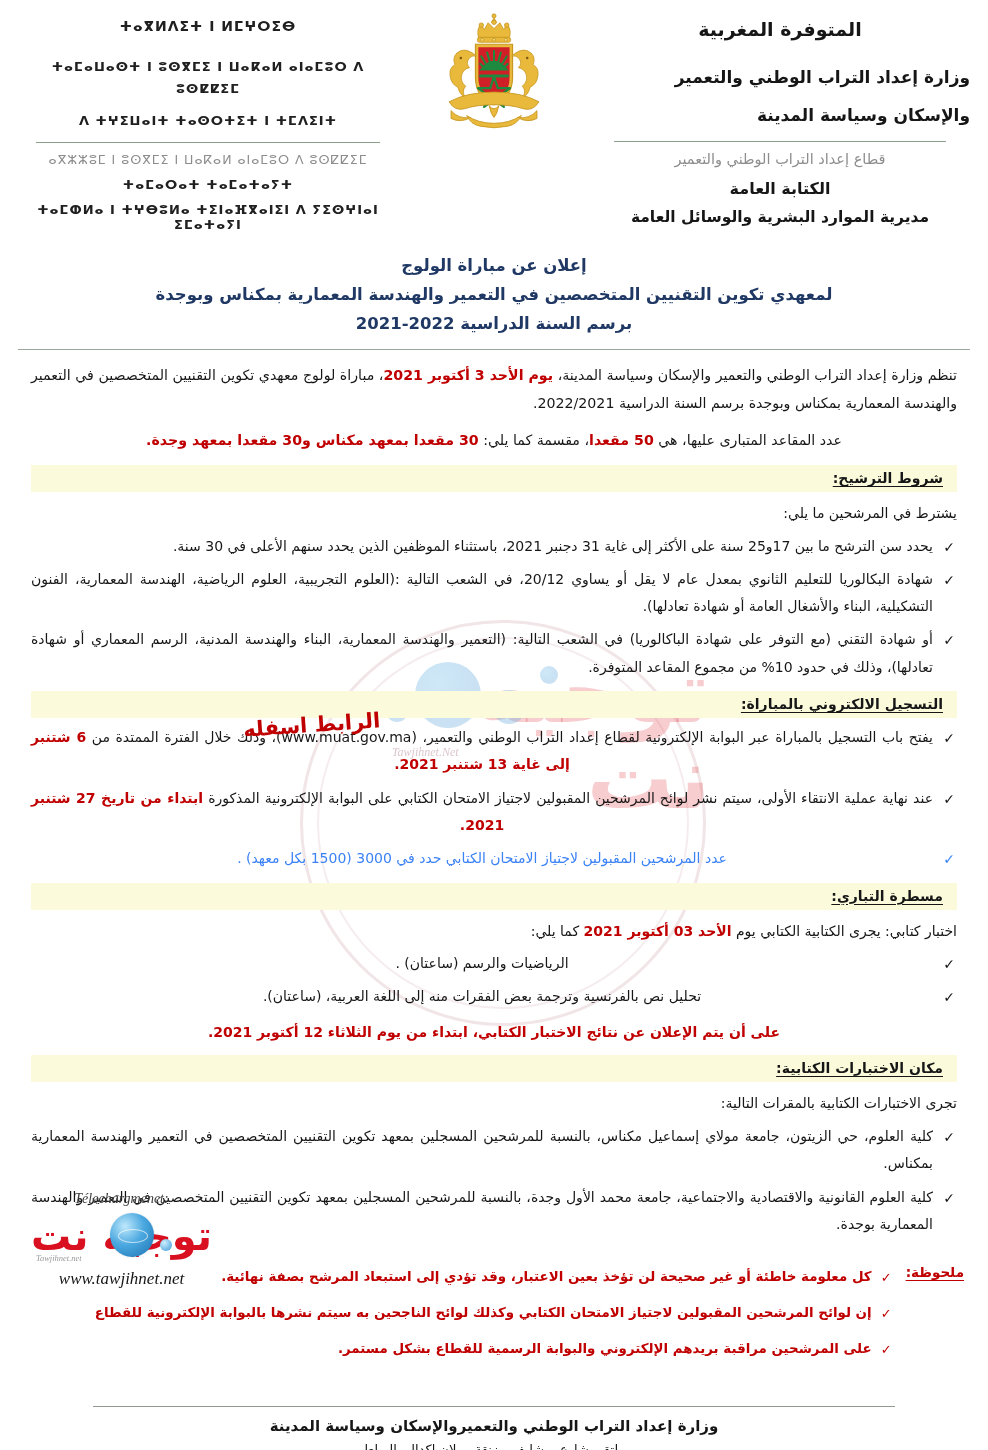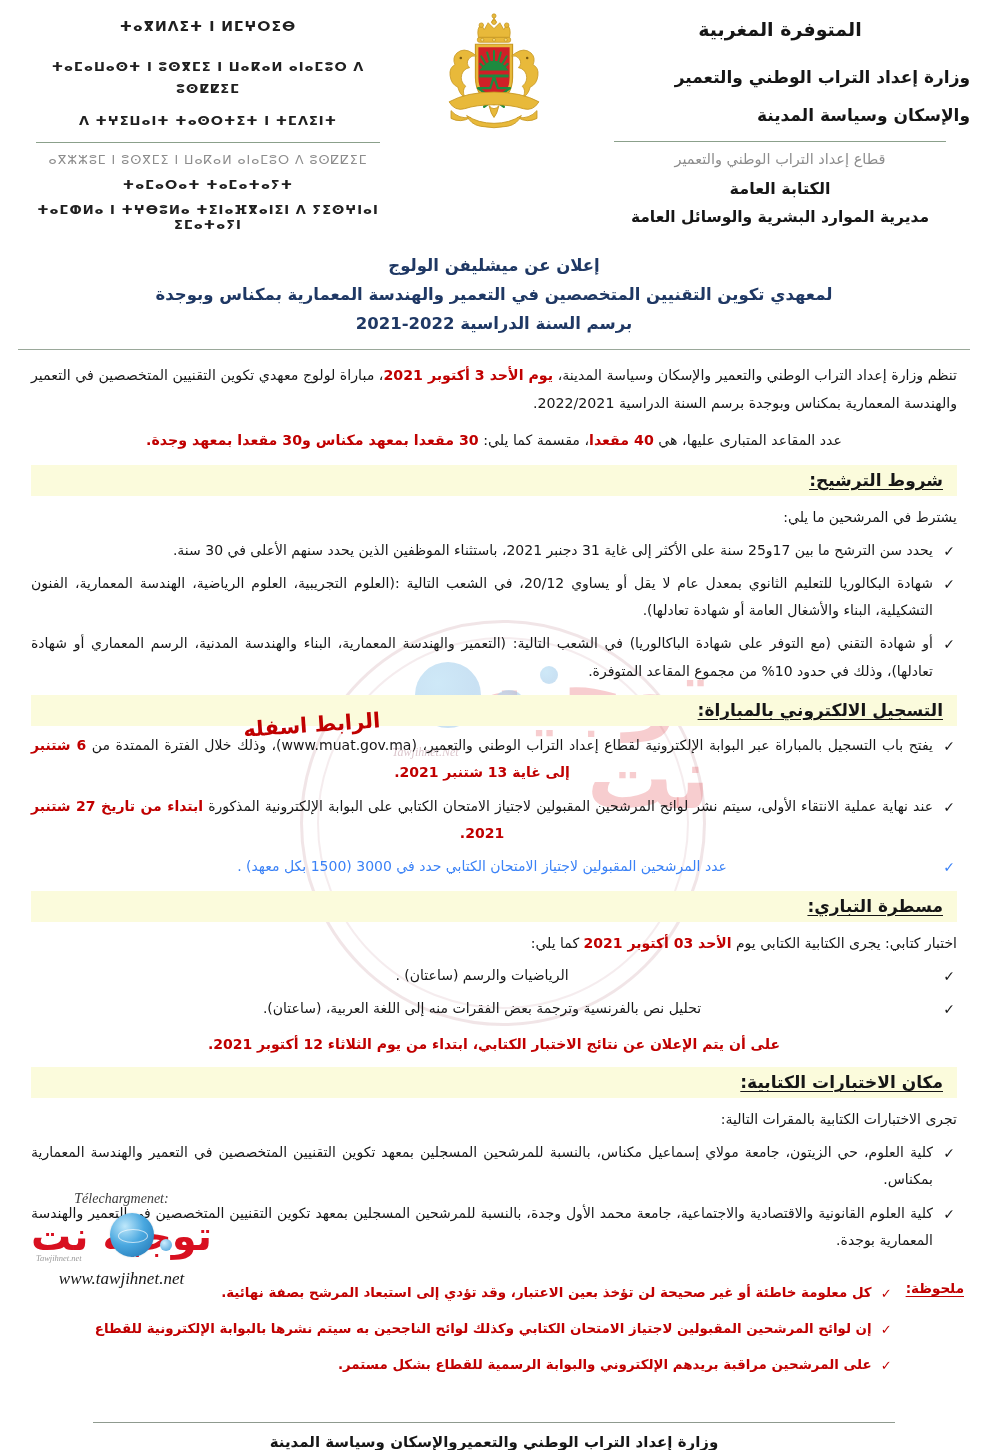--- a/index.html
+++ b/index.html
@@ -190,21 +190,21 @@
 
   
   .band {
     background: #fbfbdc;
     margin: 10px 0 4px 0;
     padding: 5px 14px 6px 14px;
     box-sizing: border-box;
   }
   .band h2 {
     margin: 0;
-    font-size: 17px;
+    font-size: 14px;
     font-weight: bold;
     font-family: "DejaVu Sans", sans-serif;
     color: #161616;
     text-decoration: underline;
     text-underline-offset: 3px;
     text-align: right;
   }
 
   
   ul.bullets { list-style: none; margin: 6px 0 6px 0; padding: 0; }
@@ -488,31 +488,31 @@
       <div class="tif-line tif-sub">ⵜⴰⵎⴰⵡⴰⵙⵜ ⵏ ⵓⵙⴳⵎⵉ ⵏ ⵡⴰⴽⴰⵍ ⴰⵏⴰⵎⵓⵔ ⴷ ⵓⵙⵇⵇⵉⵎ</div>
       <div class="tif-line tif-sub">ⴷ ⵜⵖⵉⵡⴰⵏⵜ ⵜⴰⵙⵔⵜⵉⵜ ⵏ ⵜⵎⴷⵉⵏⵜ</div>
       <hr class="hdr-rule hdr-rule-left">
       <div class="tif-line tif-grey">ⴰⴳⵣⵣⵓⵎ ⵏ ⵓⵙⴳⵎⵉ ⵏ ⵡⴰⴽⴰⵍ ⴰⵏⴰⵎⵓⵔ ⴷ ⵓⵙⵇⵇⵉⵎ</div>
       <div class="tif-line tif-bold2">ⵜⴰⵎⴰⵔⴰⵜ ⵜⴰⵎⴰⵜⴰⵢⵜ</div>
       <div class="tif-line tif-last">ⵜⴰⵎⵀⵍⴰ ⵏ ⵜⵖⴱⵓⵍⴰ ⵜⵉⵏⴰⴼⴳⴰⵏⵉⵏ ⴷ ⵢⵉⵙⵖⵏⴰⵏ ⵉⵎⴰⵜⴰⵢⵏ</div>
     </div>
   </div>
 
   <div class="title-block">
-    <div class="t title-1">إعلان عن ميشليفن الولوج</div>
+    <div class="t title-1">إعلان عن مباراة الولوج</div>
     <div class="t title-2">لمعهدي تكوين التقنيين المتخصصين في التعمير والهندسة المعمارية بمكناس وبوجدة</div>
     <div class="t title-3">برسم السنة الدراسية 2022-2021</div>
   </div>
   <hr class="title-rule">
 
   <div class="content">
 
     <p class="para"><span>تنظم وزارة إعداد التراب الوطني والتعمير والإسكان وسياسة المدينة، </span><span class="red">يوم الأحد 3 أكتوبر 2021</span><span>، مباراة لولوج معهدي تكوين التقنيين المتخصصين في التعمير والهندسة المعمارية بمكناس وبوجدة برسم السنة الدراسية 2022/2021.</span></p>
 
-    <p class="seats"><span>عدد المقاعد المتبارى عليها، هي </span><span class="red">40 مقعدا</span><span>، مقسمة كما يلي: </span><span class="red">30 مقعدا بمعهد مكناس و30 مقعدا بمعهد وجدة.</span></p>
+    <p class="seats"><span>عدد المقاعد المتبارى عليها، هي </span><span class="red">50 مقعدا</span><span>، مقسمة كما يلي: </span><span class="red">30 مقعدا بمعهد مكناس و30 مقعدا بمعهد وجدة.</span></p>
 
     <div class="band">
       <h2>شروط الترشيح:</h2>
     </div>
     <div class="lead rightline">يشترط في المرشحين ما يلي:</div>
     <ul class="bullets">
       <li>يحدد سن الترشح ما بين 17و25 سنة على الأكثر إلى غاية 31 دجنبر 2021، باستثناء الموظفين الذين يحدد سنهم الأعلى في 30 سنة.</li>
       <li>شهادة البكالوريا للتعليم الثانوي بمعدل عام لا يقل أو يساوي 20/12، في الشعب التالية :(العلوم التجريبية، العلوم الرياضية، الهندسة المعمارية، الفنون التشكيلية، البناء والأشغال العامة أو شهادة تعادلها).</li>
       <li>أو شهادة التقني (مع التوفر على شهادة الباكالوريا) في الشعب التالية: (التعمير والهندسة المعمارية، البناء والهندسة المدنية، الرسم المعماري أو شهادة تعادلها)، وذلك في حدود 10% من مجموع المقاعد المتوفرة.</li>
     </ul>

